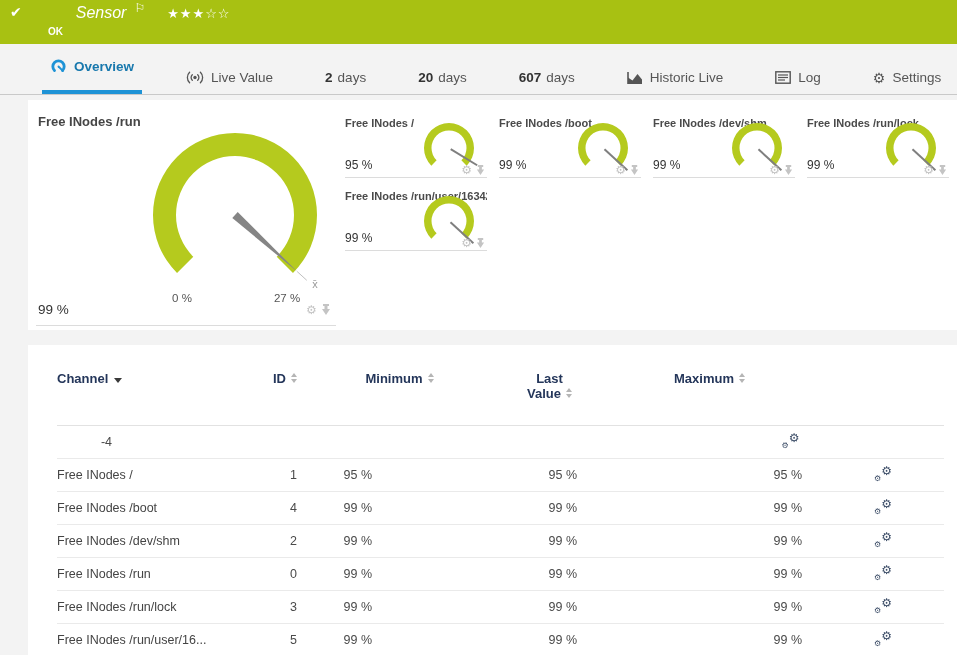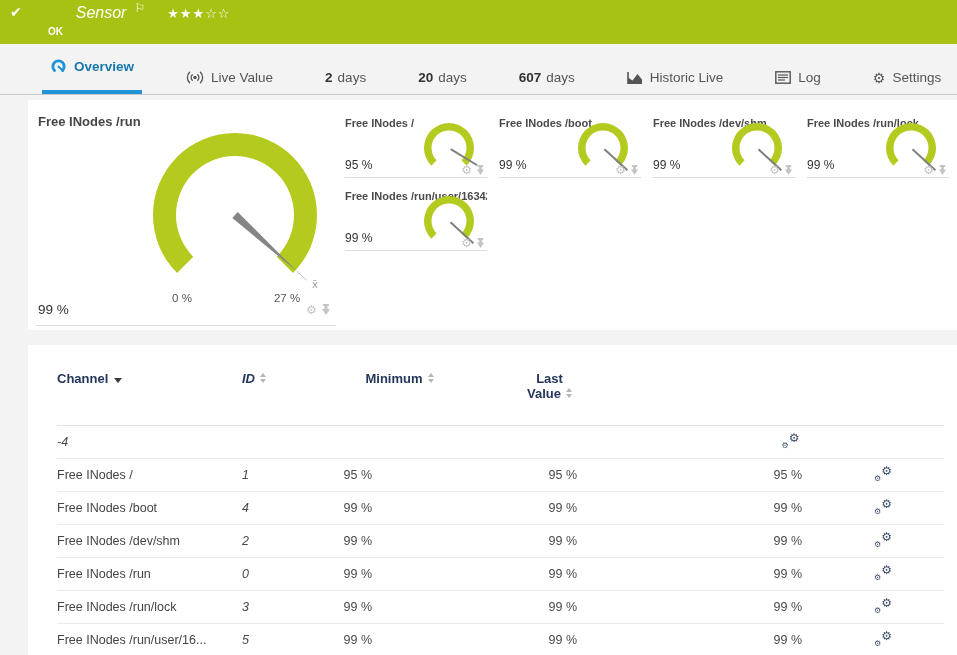--- a/index.html
+++ b/index.html
@@ -60,21 +60,21 @@
   .sg-icons { right:2px; top:52px; }
 
   
   .t-head { height:81px; padding:26px 0 0 29px; }
   .t-head-row { display:flex; align-items:flex-start; width:887px; height:55px;
                 border-bottom:1px solid #e2e2e2; font-size:13px; font-weight:bold; color:#24365a; }
   .th { cursor:pointer; }
   .th-inner { display:inline-block; }
   .th-inner.wrap { max-width:56px; text-align:center; }
   .c-channel { width:185px; text-align:left; }
-  .c-id { width:55px; text-align:left;font-style:italic; }
+  .c-id { width:55px; text-align:right; }
   .c-last { width:95px; text-align:center; }
   .c-min { width:205px; text-align:center; }
   .c-max { width:225px; text-align:center; }
   .c-gear { flex:1; text-align:center; }
   .t-row .c-last, .t-row .c-min, .t-row .c-max { text-align:right; padding-right:20px; }
   .t-row { display:flex; align-items:center; margin-left:29px; width:887px; height:33px;
            border-bottom:1px solid #eaeaea; font-size:12.5px; color:#4a4a4a; }
   .t-row .c-channel { color:#444; }
   .sort { display:inline-block; vertical-align:baseline; margin-left:5px; }
   .tri { width:0; height:0; display:block; }
@@ -256,20 +256,21 @@
     </div>
 </div>
 
 <div class="table-panel">
   <div class="t-head">
     <div class="t-head-row" id="t-head-row">
         <div class="th c-channel"><span class="th-inner"><span>Channel</span><span><span class="tri-dn-dark"></span></span></span></div>
         <div class="th c-id"><span class="th-inner"><span>ID</span><span class="sort"><span class="tri tri-up"></span><span class="tri tri-dn"></span></span></span></div>
         <div class="th c-min"><span class="th-inner"><span>Minimum</span><span class="sort"><span class="tri tri-up"></span><span class="tri tri-dn"></span></span></span></div>
         <div class="th c-last"><span class="th-inner wrap"><span>Last Value</span><span class="sort"><span class="tri tri-up"></span><span class="tri tri-dn"></span></span></span></div>
+        <div class="th c-max"><span class="th-inner"><span>Maximum</span><span class="sort"><span class="tri tri-up"></span><span class="tri tri-dn"></span></span></span></div>
       </div>
   </div>
   <div id="table-body">
       <div class="t-row">
         <div class="c-id">-4</div>
         <div class="c-last"></div>
         <div class="c-min"></div>
         <div class="c-max"></div>
         <div class="c-gear"><span class="chan-gears"><span class="g-big">⚙</span><span class="g-sml">⚙</span></span></div>
       </div>

